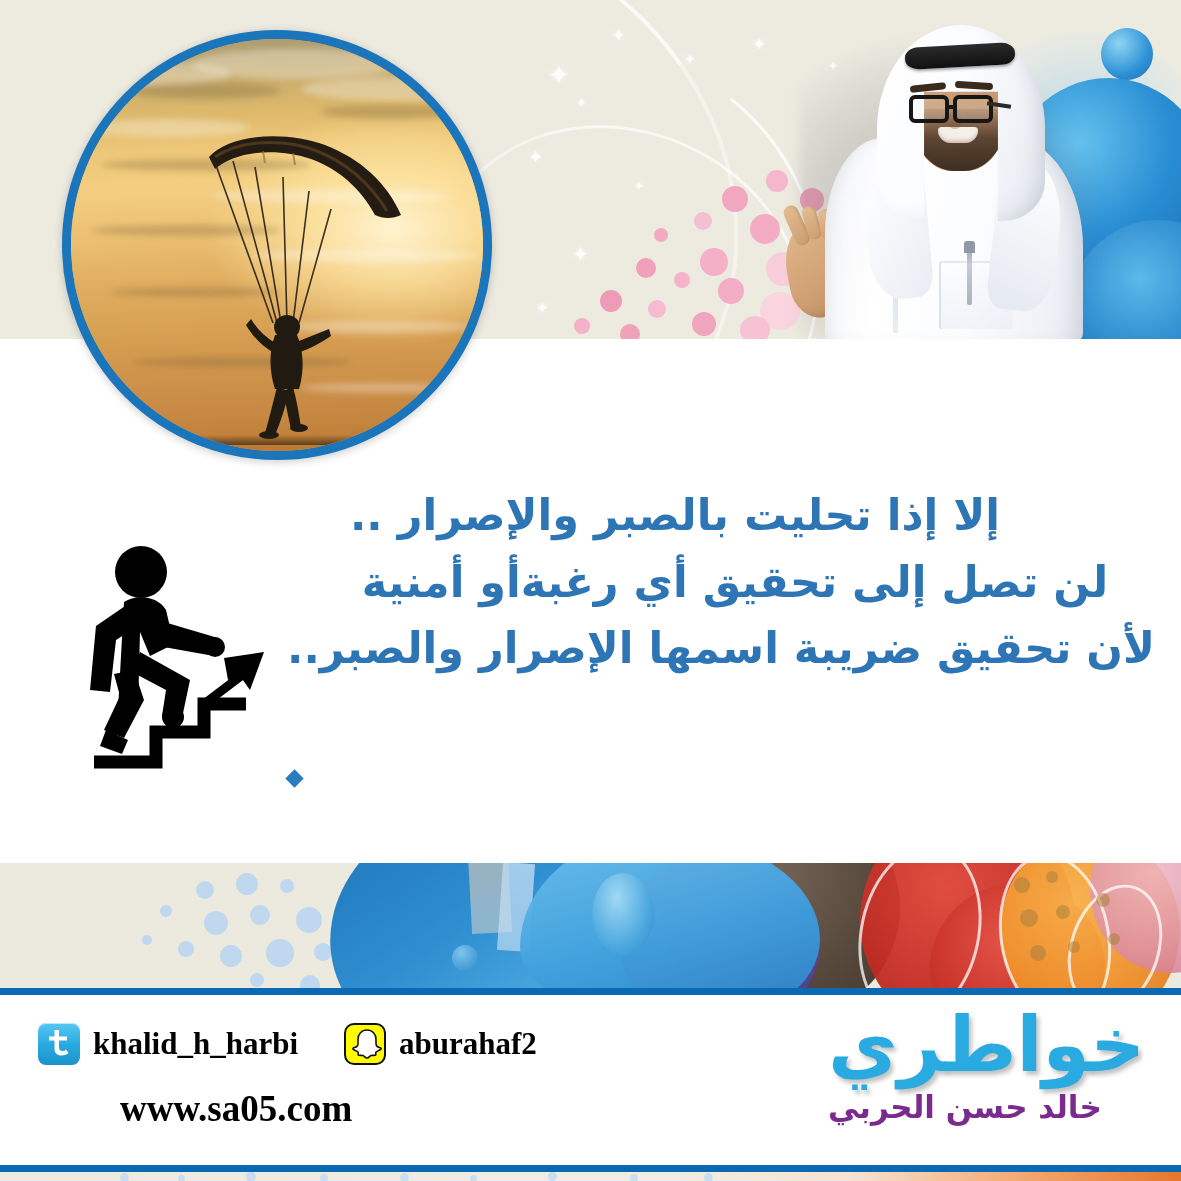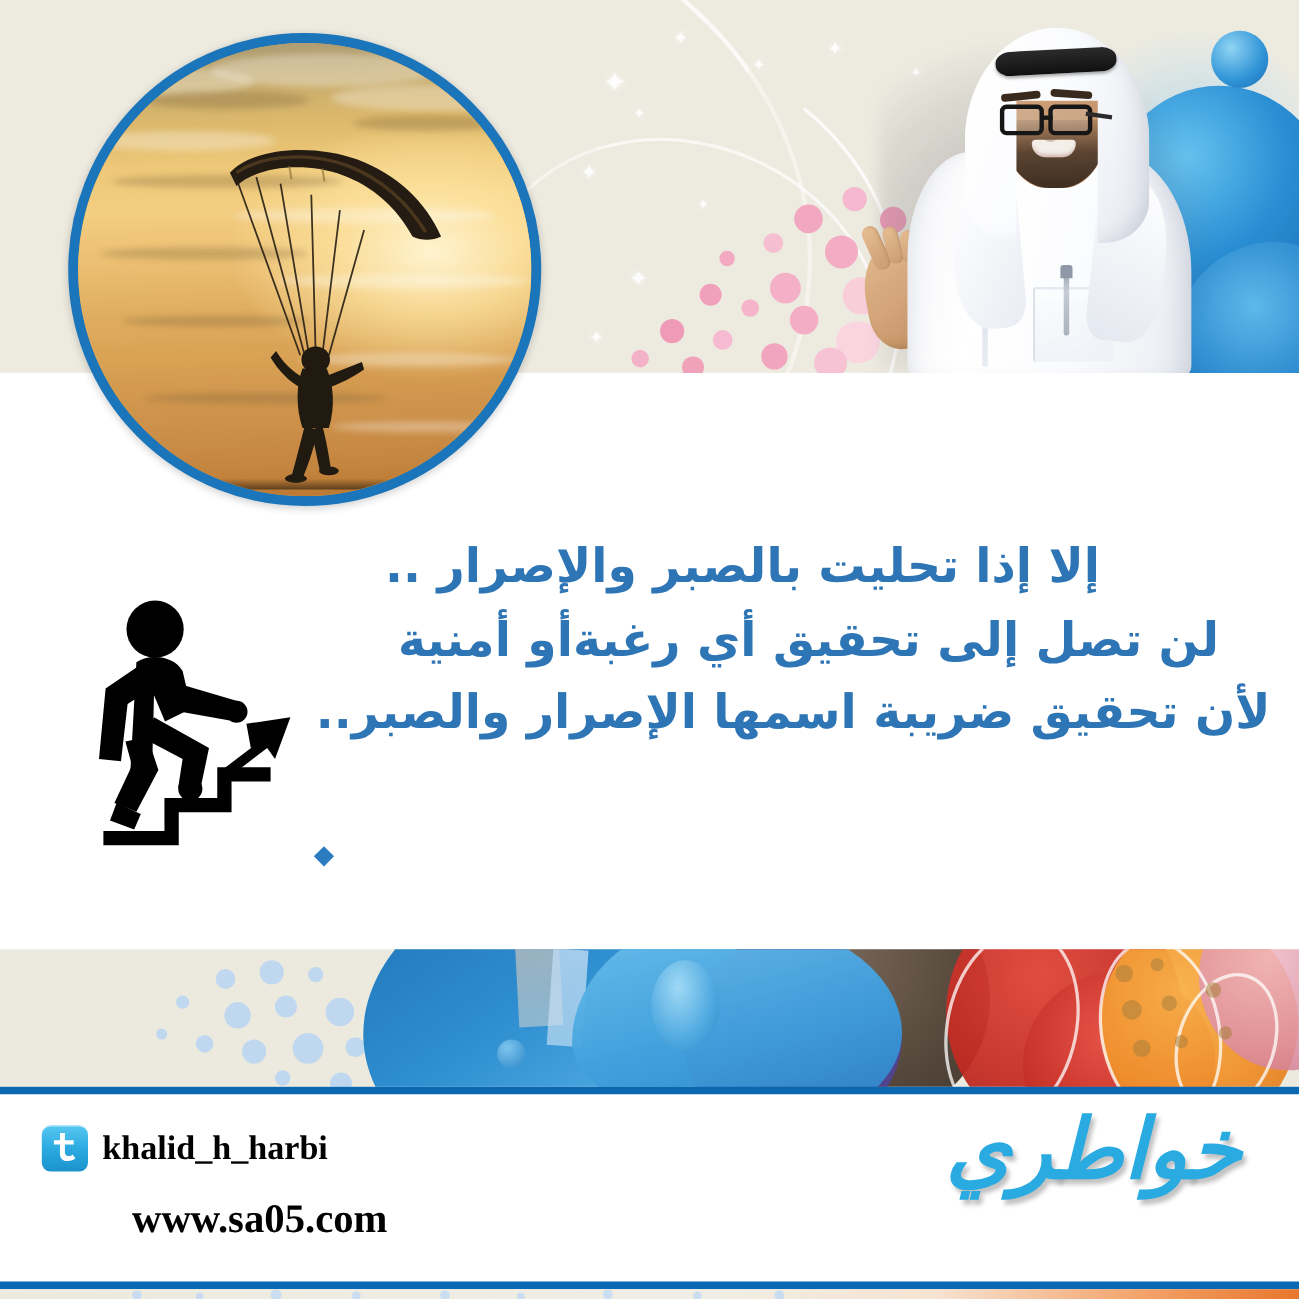--- a/index.html
+++ b/index.html
@@ -336,21 +336,21 @@
     background:#fffc00; border:2px solid #111;
     position:relative; flex:none;
   }
   .icon-snapchat svg { position:absolute; left:5px; top:3px; }
   .website {
     position:absolute; left:120px; top:92px;
     font-family:"Liberation Serif", serif;
     font-weight:bold; font-size:37px; color:#000000;text-align:center;
   }
   .brand {
-    position:absolute; right:52px; top:10px; text-align:left; direction:rtl;font-style:italic;
+    position:absolute; right:36px; top:10px; text-align:left; direction:rtl;
   }
   .brand .logo {
     font-family:"DejaVu Sans", sans-serif;
     font-weight:bold; font-size:76px; color:#29abe2; line-height:1.05;
     text-shadow:3px 4px 4px rgba(120,120,120,.45);
     letter-spacing:-2px;
   }
   .brand .author {
     font-family:"DejaVu Sans", sans-serif;
     font-weight:bold; font-size:31px; color:#7b2a8e; margin-top:4px;
@@ -582,27 +582,43 @@
         <span class="icon-twitter">
           <svg width="28" height="30" viewBox="0 0 28 30">
             <path d="M9.5 2 L9.5 8.5 L4 8.5 L4 12.5 L9.5 12.5 L9.5 21 C9.5 25 12 27.5 16.5 27.5
                      C19.5 27.5 22 26.5 23.5 25 L21 21.5 C20 22.5 18.7 23 17.3 23
                      C15.2 23 14 21.8 14 19.6 L14 12.5 L22 12.5 L22 8.5 L14 8.5 L14 2 Z" fill="#ffffff"></path>
           </svg>
         </span>
         <span class="label">khalid_h_harbi</span>
       </div>
 
+      <div class="social-item">
+        <span class="icon-snapchat">
+          <svg width="32" height="36" viewBox="0 0 32 36">
+            <path d="M16 2 C 10.5 2, 7 6, 7 11.5 C 7 14, 7.2 16.2, 6.6 17.6
+                     C 6 19, 4 19.4, 2.6 19.8 C 1.6 20.1, 1.6 21.2, 2.8 21.8
+                     C 4.4 22.6, 6.6 23, 7.2 24.4 C 7.6 25.4, 6.6 26.4, 7.4 27
+                     C 8.4 27.7, 10.4 27, 12 27.6 C 13.4 28.1, 14 30, 16 30
+                     C 18 30, 18.6 28.1, 20 27.6 C 21.6 27, 23.6 27.7, 24.6 27
+                     C 25.4 26.4, 24.4 25.4, 24.8 24.4 C 25.4 23, 27.6 22.6, 29.2 21.8
+                     C 30.4 21.2, 30.4 20.1, 29.4 19.8 C 28 19.4, 26 19, 25.4 17.6
+                     C 24.8 16.2, 25 14, 25 11.5 C 25 6, 21.5 2, 16 2 Z" fill="#ffffff" stroke="#111111" stroke-width="1.6" stroke-linejoin="round"></path>
+          </svg>
+        </span>
+        <span class="label">aburahaf2</span>
+      </div>
 
     </div>
 
     <div class="website">www.sa05.com</div>
 
     <div class="brand">
       <div class="logo">خواطري</div>
+      <div class="author">خالد حسن الحربي</div>
     </div>
   </div>
 
   <div class="divider-blue bottom"></div>
 
   <div class="bottom-strip">
     <div class="bs-dot" style="left:120px;top:1px;width:9px;height:9px;"></div>
     <div class="bs-dot" style="left:178px;top:3px;width:7px;height:7px;"></div>
     <div class="bs-dot" style="left:246px;top:0px;width:10px;height:10px;"></div>
     <div class="bs-dot" style="left:320px;top:2px;width:8px;height:8px;"></div>

